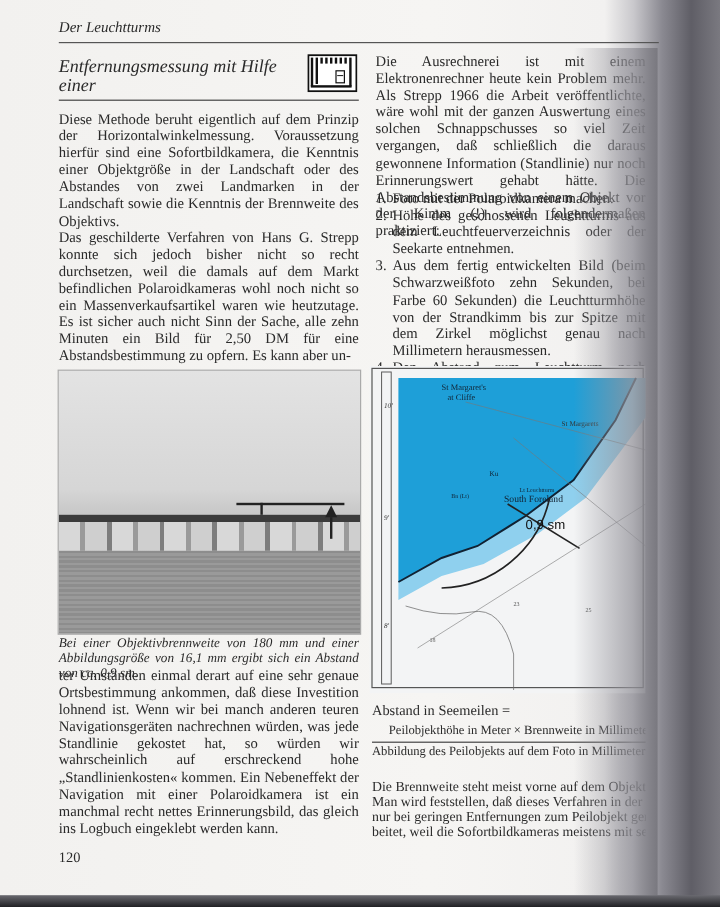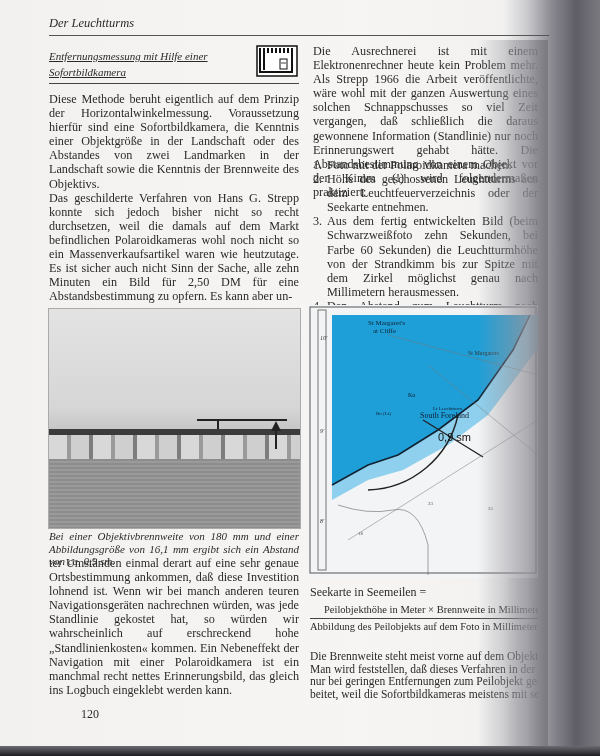--- a/index.html
+++ b/index.html
@@ -8,21 +8,21 @@
     background:#f4f3f1;
     font-family:"Liberation Serif", "DejaVu Serif", serif;
     color:#2a2a2a;
   }
   .page { position:absolute; left:0; top:0; width:600px; height:756px;
     background:linear-gradient(90deg,#f2f1ef 0%,#f6f5f3 60%,#f2f1f0 84%,#c9c8cc 88%,#8a8991 92%,#5f5e66 96%,#7a7980 100%); }
   .bottom-edge { position:absolute; left:0; bottom:0; width:600px; height:10px;
     background:linear-gradient(180deg,#6a6a70,#1e1e22); }
   .running-head { position:absolute; left:49px; top:16px; font-style:italic; font-size:12.5px; }
   .rule-top { position:absolute; left:49px; top:35px; width:500px; height:1px; background:#555; }
-  .section-title { position:absolute; left:49px; top:48px; width:205px; font-style:italic; font-size:11px; line-height:16px;text-decoration:underline; }
+  .section-title { position:absolute; left:49px; top:48px; width:205px; font-style:italic; font-size:15px; line-height:16px; }
   .rule-title { position:absolute; left:49px; top:83px; width:250px; height:1px; background:#444; }
   .camera-icon { position:absolute; left:256px; top:45px; width:42px; height:32px; }
   .col { position:absolute; font-size:12.2px; line-height:14.1px; text-align:justify; }
   .col p { margin:0; }
   .left1 { left:49px; top:92px; width:250px; }
   .left1 .lead { margin-bottom:10px; }
   .photo { position:absolute; left:48px; top:308px; width:251px; height:219px;
     background:linear-gradient(180deg,#e3e3e3 0%,#d6d6d6 45%,#c8c8c8 54%);
     overflow:hidden; border:1px solid #aaa; }
   .photo .cliff-top { position:absolute; left:0; top:120px; width:100%; height:6px; background:#3b3b3b; }
@@ -30,21 +30,21 @@
     background:repeating-linear-gradient(90deg,#d8d8d8 0 18px,#9a9a9a 18px 22px,#cfcfcf 22px 40px,#7d7d7d 40px 44px); }
   .photo .sea { position:absolute; left:0; top:150px; width:100%; height:70px;
     background:repeating-linear-gradient(180deg,#8d8d8d 0 2px,#9a9a9a 2px 4px); }
   .photo .measure-bar { position:absolute; left:148px; top:110px; width:90px; height:2px; background:#222; }
   .photo .measure-tick { position:absolute; left:168px; top:110px; width:2px; height:10px; background:#222; }
   .photo .tower { position:absolute; left:222px; top:112px; width:0; height:0;
     border-left:5px solid transparent; border-right:5px solid transparent; border-bottom:10px solid #222; }
   .photo .tower-stem { position:absolute; left:226px; top:122px; width:2px; height:18px; background:#222; }
   .caption { position:absolute; left:49px; top:530px; width:250px; font-style:italic; font-size:11px; line-height:12.5px; text-align:justify; }
   .left2 { left:49px; top:556px; width:250px; }
-  .page-number { position:absolute; left:49px; top:707px; font-size:12px;margin-left:32px; }
+  .page-number { position:absolute; left:49px; top:707px; font-size:12px; }
   .right1 { left:313px; top:44px; width:225px; overflow:hidden; }
   .steps { position:absolute; left:313px; top:158px; width:225px; font-size:12.2px; line-height:14.1px; }
   .step { display:flex; text-align:justify; }
   .step .num { width:14px; flex:none; }
   .step .txt { flex:1; }
   .map { position:absolute; left:308px; top:305px; width:230px; height:273px; overflow:hidden; }
   .formula-label { position:absolute; left:310px; top:585px; font-size:12px; }
   .formula-num { position:absolute; left:324px; top:604px; font-size:10.5px; white-space:nowrap; width:214px; overflow:hidden; }
   .formula-rule { position:absolute; left:310px; top:618px; width:228px; height:1px; background:#444; }
   .formula-den { position:absolute; left:310px; top:621px; font-size:10.5px; white-space:nowrap; width:228px; overflow:hidden; }
@@ -55,21 +55,20 @@
 </head>
 <body>
 
 <div class="page"></div>
 
 <div class="running-head">Der Leuchtturms</div>
 <div class="rule-top"></div>
 
 <div class="section-title">
   <div>Entfernungsmessung mit Hilfe einer</div>
-  <div>Sofortbildkamera</div>
 </div>
 <svg class="camera-icon" viewBox="0 0 42 32">
   <rect x="1" y="1" width="40" height="30" fill="#fff" stroke="#111" stroke-width="1.5"></rect>
   <g fill="#111">
     <rect x="3" y="3" width="2" height="24"></rect>
       <rect x="7" y="3" width="2" height="22"></rect>
     <rect x="11" y="3" width="2" height="5"></rect>
       <rect x="15" y="3" width="2" height="5"></rect>
     <rect x="19" y="3" width="2" height="5"></rect>
       <rect x="23" y="3" width="2" height="5"></rect>
@@ -150,21 +149,21 @@
   <text x="130" y="136" font-size="11" fill="#111" font-family="Liberation Sans, sans-serif">0,9 sm</text>
   <text x="12" y="35" font-size="6" fill="#333" font-family="Liberation Serif, serif" font-style="italic">10'</text>
   <text x="12" y="128" font-size="6" fill="#333" font-family="Liberation Serif, serif" font-style="italic">9'</text>
   <text x="12" y="218" font-size="6" fill="#333" font-family="Liberation Serif, serif" font-style="italic">8'</text>
   <text x="100" y="92" font-size="6" fill="#123" font-family="Liberation Serif, serif">Ku</text>
   <text x="120" y="200" font-size="5" fill="#555" font-family="Liberation Serif, serif">23</text>
   <text x="180" y="205" font-size="5" fill="#555" font-family="Liberation Serif, serif">25</text>
   <text x="50" y="230" font-size="5" fill="#555" font-family="Liberation Serif, serif">18</text>
 </svg>
 
-<div class="formula-label">Seekarte in Seemeilen =</div>
+<div class="formula-label">Abstand in Seemeilen =</div>
 <div class="formula-num">Peilobjekthöhe in Meter × Brennweite in Millimeter</div>
 <div class="formula-rule"></div>
 <div class="formula-den">Abbildung des Peilobjekts auf dem Foto in Millimeter × 1852</div>
 
 <div class="col right2">
   <div>Die Brennweite steht meist vorne auf dem Objektiv.</div>
   <div>Man wird feststellen, daß dieses Verfahren in der Praxis</div>
   <div>nur bei geringen Entfernungen zum Peilobjekt genau ar-</div>
   <div>beitet, weil die Sofortbildkameras meistens mit sehr</div>
 </div>

